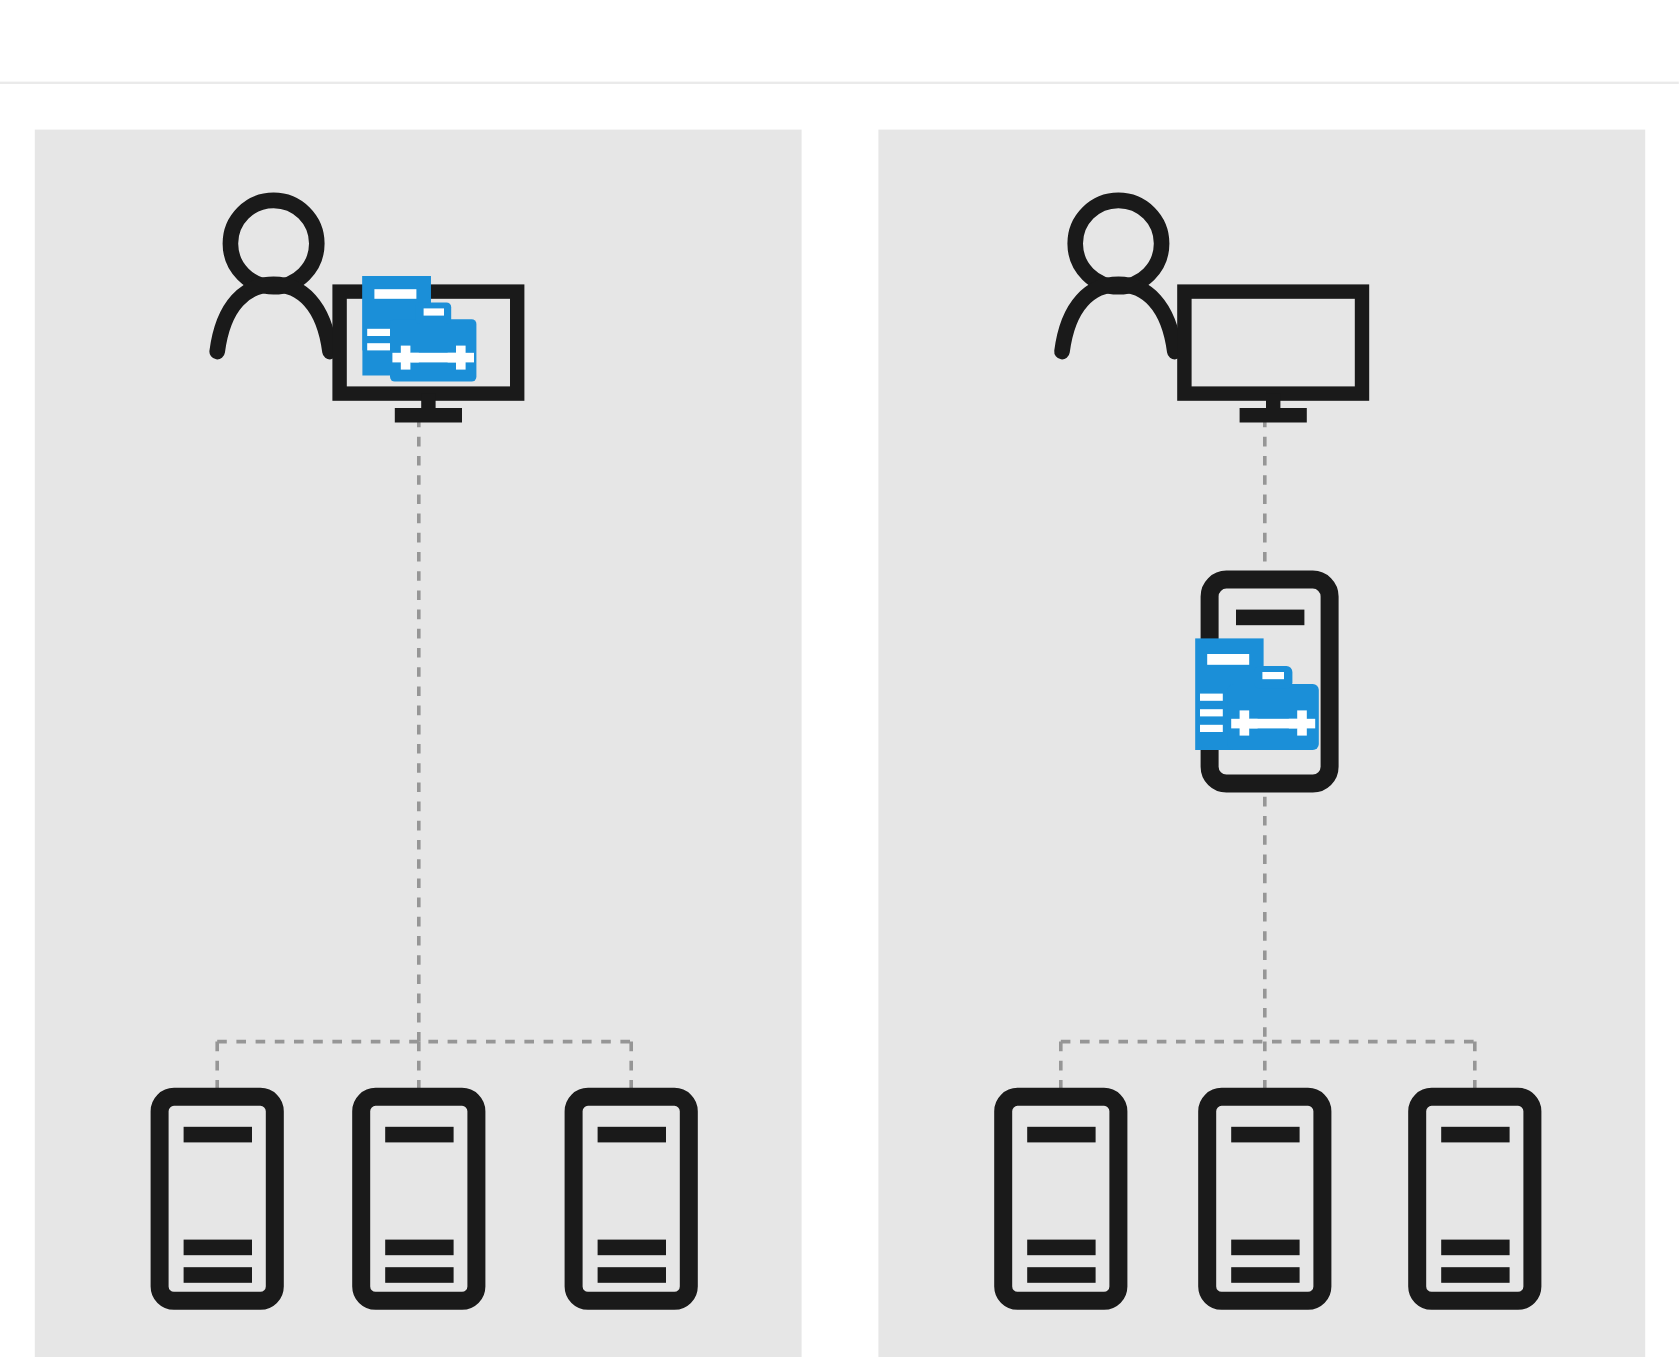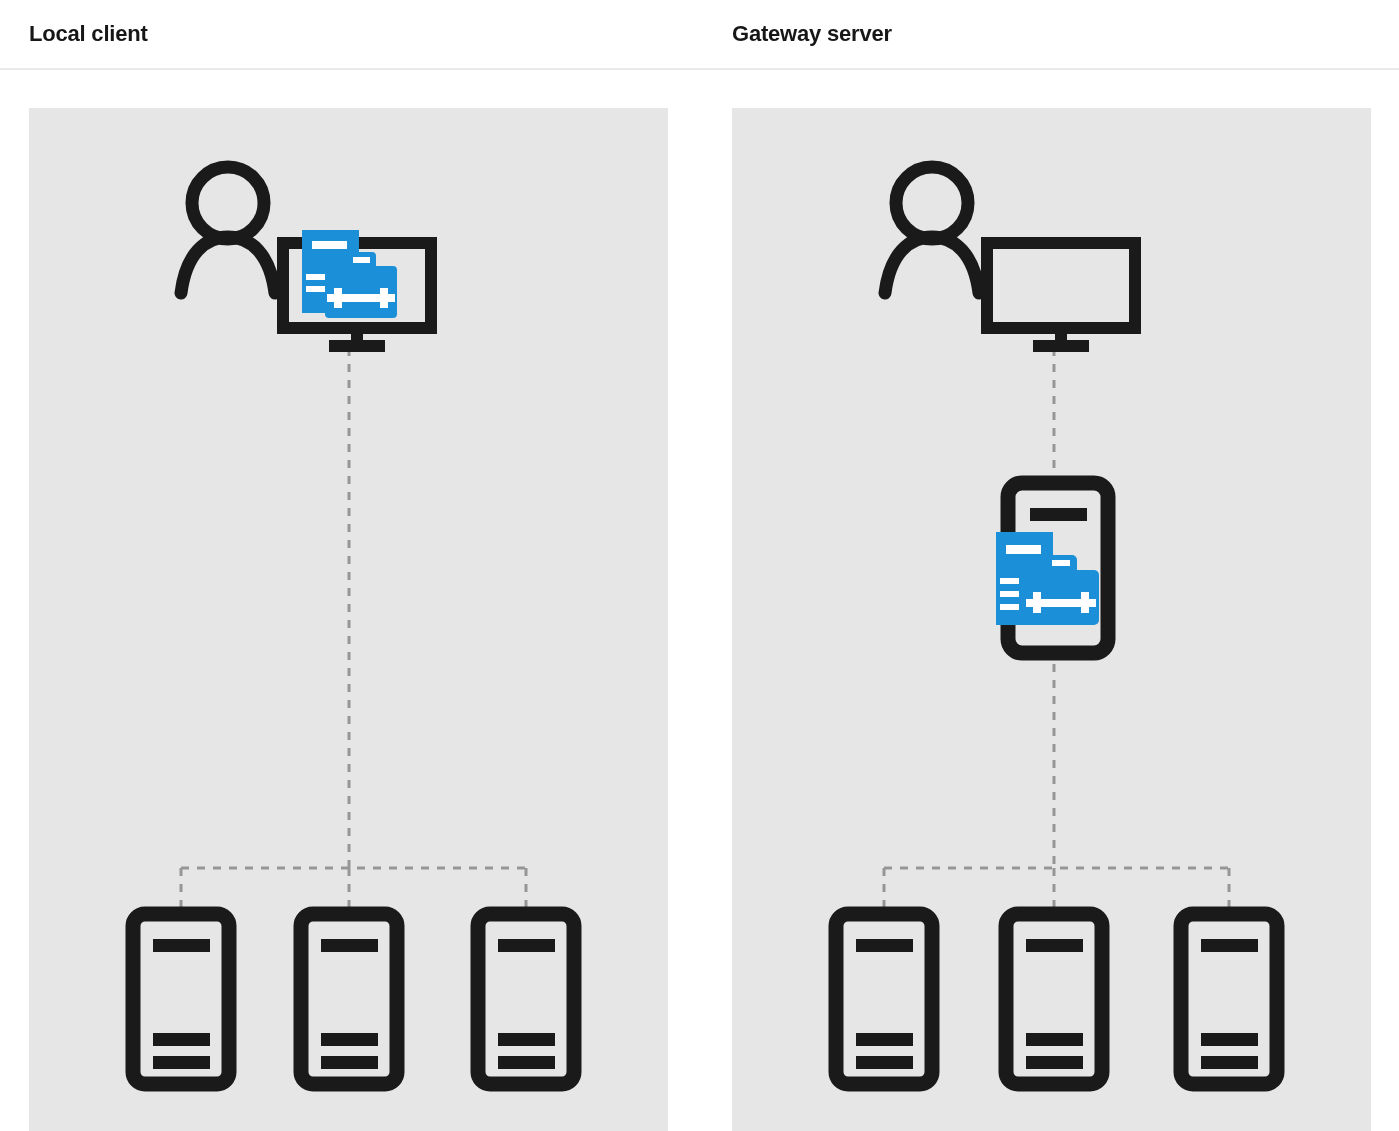--- a/index.html
+++ b/index.html
@@ -70,24 +70,20 @@
     width: 639px;
     height: 1023px;
     display: block;
   }
 </style>
 </head>
 <body>
 
 <div class="page">
 
-  <div class="header-row">
-    <div class="col-header left">Local client</div>
-    <div class="col-header right">Gateway server</div>
-  </div>
   <div class="header-divider"></div>
 
   <div class="panel left">
     <svg class="panel-svg" viewBox="0 0 639 1023">
 
       <g stroke="#969696" stroke-width="3" fill="none" stroke-dasharray="8 8">
         <path d="M 320 240 L 320 760"></path>
         <path d="M 152 760 L 497 760"></path>
         <path d="M 152 760 L 152 806"></path>
         <path d="M 320 760 L 320 806"></path>

